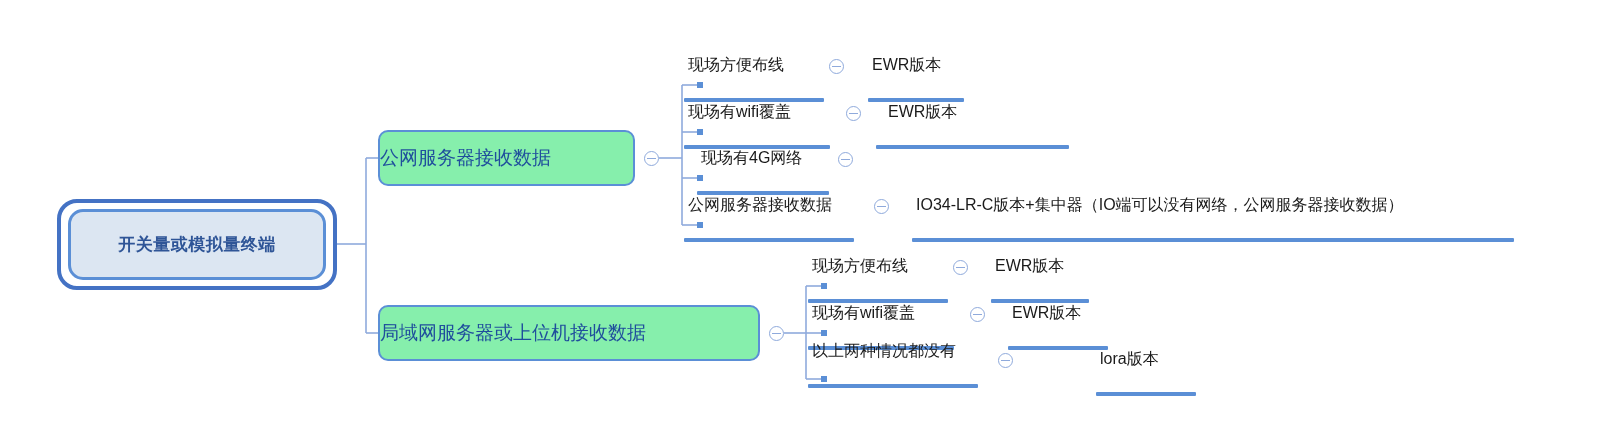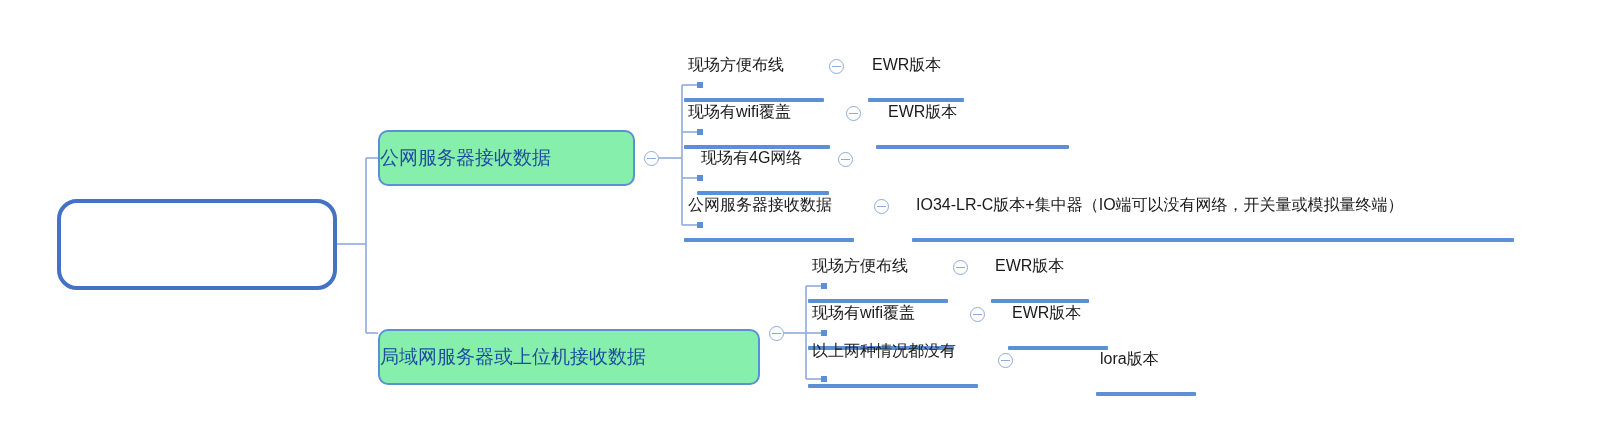--- a/index.html
+++ b/index.html
@@ -147,20 +147,23 @@
       <rect x="697" y="175" width="6" height="6"></rect>
       <rect x="697" y="222" width="6" height="6"></rect>
 
       <rect x="821" y="283" width="6" height="6"></rect>
       <rect x="821" y="330" width="6" height="6"></rect>
       <rect x="821" y="376" width="6" height="6"></rect>
     </g>
   </svg>
 
   <div class="root-outer" style="left:57px; top:199px; width:280px; height:91px;"></div>
+  <div class="root-inner" style="left:68px; top:209px; width:258px; height:71px;">
+    <span class="root-label">开关量或模拟量终端</span>
+  </div>
 
   <div class="branch-node" style="left:378px; top:130px; width:257px; height:56px;">
     <span class="branch-label">公网服务器接收数据</span>
   </div>
   <div class="toggle" style="left:644px; top:151px;"></div>
 
   <div class="leaf" style="left:684px; top:52px; width:140px;">
     <span class="leaf-text">现场方便布线</span>
     <span class="underline"></span>
   </div>
@@ -188,25 +191,25 @@
   <div class="leaf" style="left:876px; top:145px; width:193px;">
     <span class="underline"></span>
   </div>
 
   <div class="leaf" style="left:684px; top:192px; width:170px;">
     <span class="leaf-text">公网服务器接收数据</span>
     <span class="underline"></span>
   </div>
   <div class="toggle" style="left:874px; top:199px;"></div>
   <div class="leaf" style="left:912px; top:192px; width:602px;">
-    <span class="leaf-text">IO34-LR-C版本+集中器（IO端可以没有网络，开关量或模拟量终端）</span>
-    <span class="underline"></span>
-  </div>
-
-  <div class="branch-node" style="left:378px; top:305px; width:382px; height:56px;margin-top:24px;">
+    <span class="leaf-text">IO34-LR-C版本+集中器（IO端可以没有网络，公网服务器接收数据）</span>
+    <span class="underline"></span>
+  </div>
+
+  <div class="branch-node" style="left:378px; top:305px; width:382px; height:56px;">
     <span class="branch-label">局域网服务器或上位机接收数据</span>
   </div>
   <div class="toggle" style="left:769px; top:326px;"></div>
 
   <div class="leaf" style="left:808px; top:253px; width:140px;">
     <span class="leaf-text">现场方便布线</span>
     <span class="underline"></span>
   </div>
   <div class="toggle" style="left:953px; top:260px;"></div>
   <div class="leaf" style="left:991px; top:253px; width:98px;">

